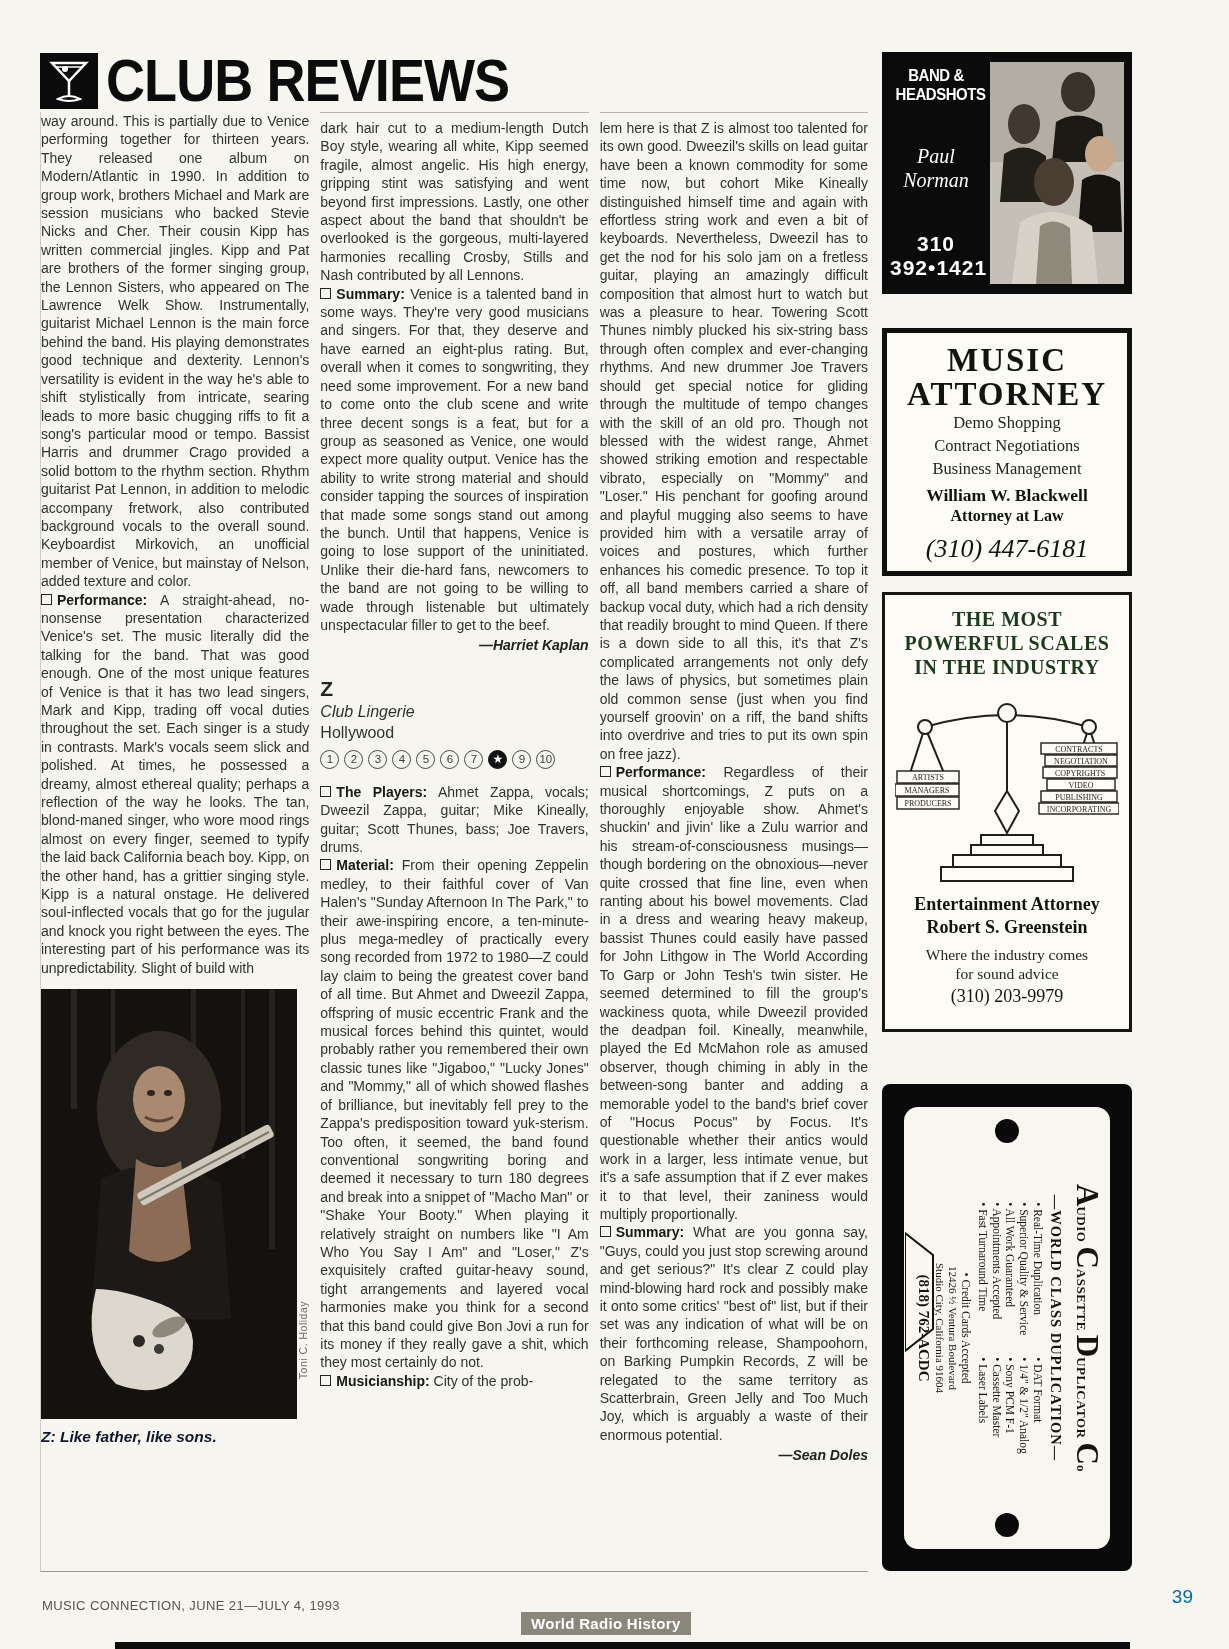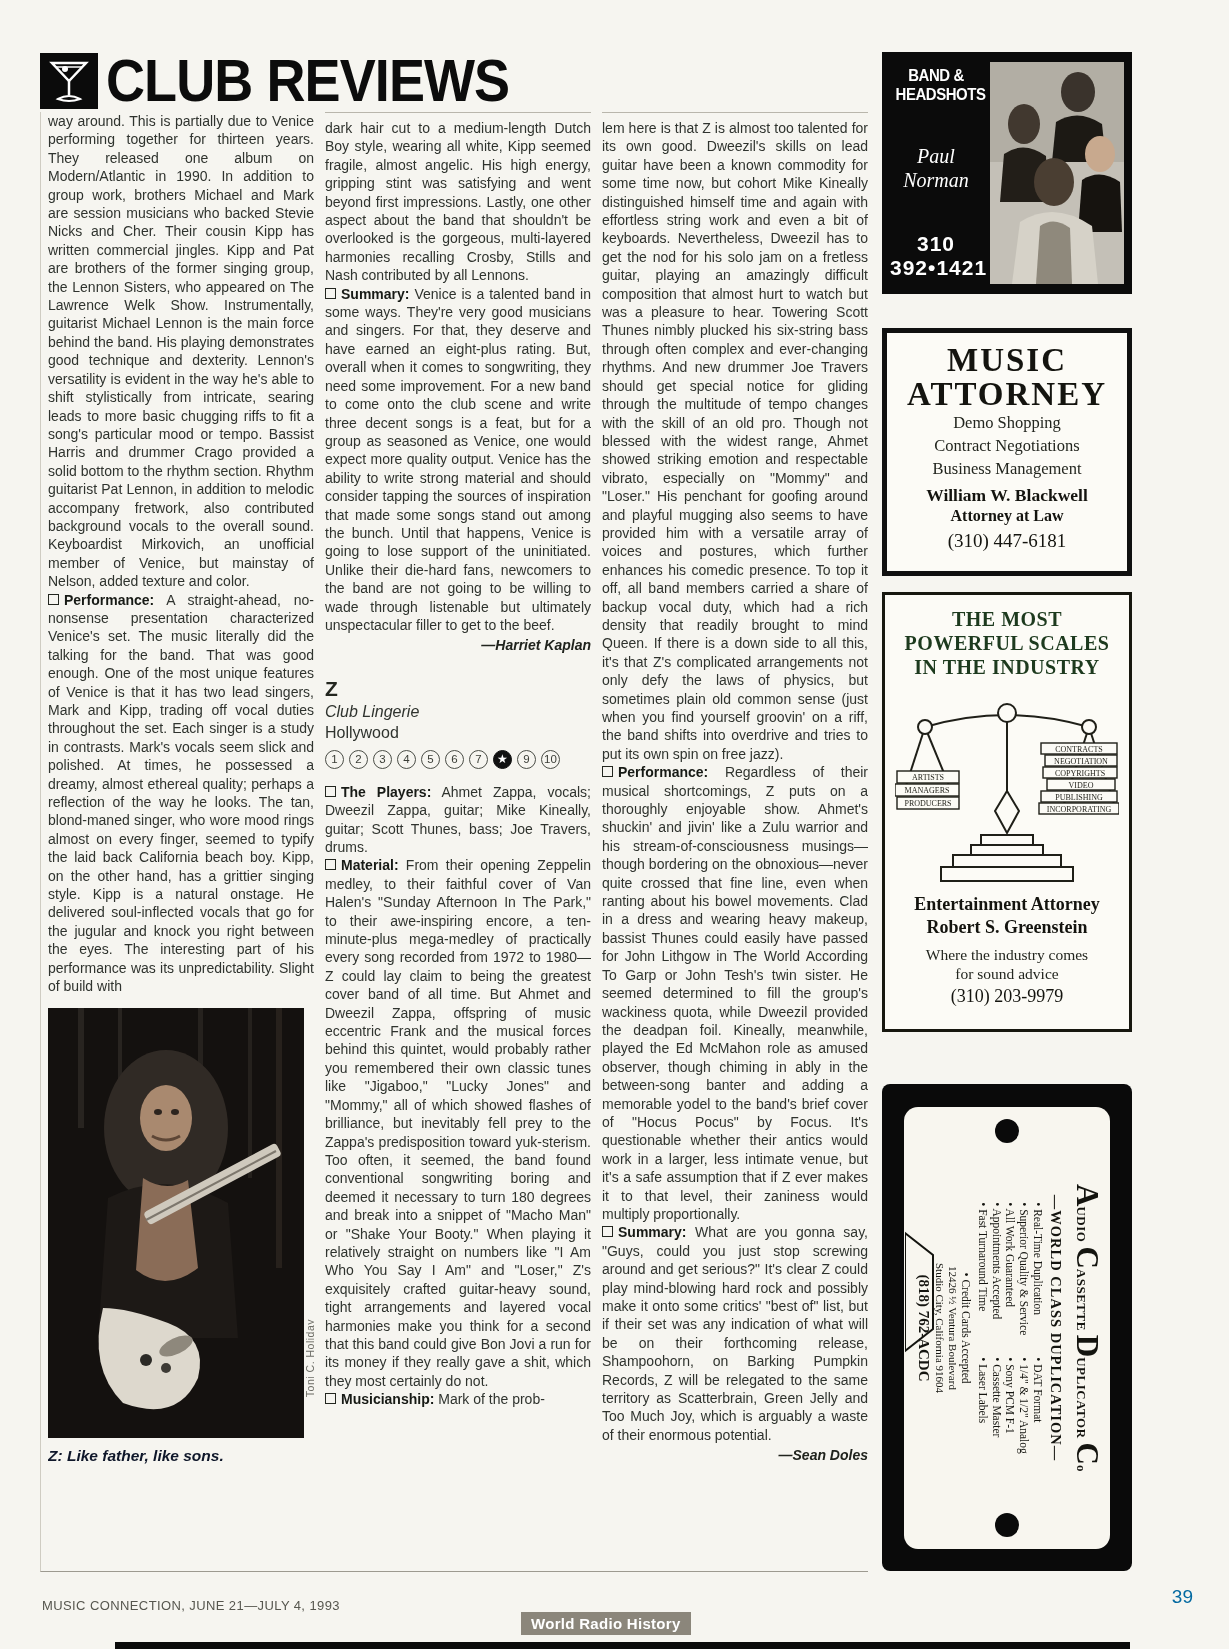--- a/index.html
+++ b/index.html
@@ -5,21 +5,21 @@
   html,body{margin:0;padding:0;}
   body{background:#d8d6cf;font-family:"Liberation Sans", sans-serif;}
   .page{position:relative;width:1229px;height:1649px;background:#f6f5f0;overflow:hidden;margin:0 auto;color:#2f332e;}
   .content{position:absolute;left:40px;top:52px;display:flex;gap:14px;}
   .left-area{width:828px;}
   
   .masthead{display:flex;align-items:center;height:58px;margin-bottom:0;}
   .glass-box{width:58px;height:56px;background:#0b0b0b;display:flex;align-items:center;justify-content:center;flex:none;}
   .section-title{font-size:60px;line-height:56px;font-weight:bold;color:#0c0c0c;margin:0 0 0 8px;letter-spacing:-1px;transform:scaleX(.9);transform-origin:left center;white-space:nowrap;}
   
-  .columns{display:flex;gap:11px;height:1460px;border-left:1px solid #cfccc2;border-bottom:1px solid #9d9a90;padding-left:7px;box-sizing:border-box;overflow:hidden;margin-top:2px;}
+  .columns{display:flex;gap:11px;height:1460px;border-left:1px solid #cfccc2;border-bottom:1px solid #9d9a90;box-sizing:border-box;overflow:hidden;margin-top:2px;}
   .col{flex:1;overflow:hidden;font-size:14px;line-height:18.4px;text-align:justify;}
   .col p{margin:0;}
   .col2,.col3{border-top:1px solid #b9b6ac;padding-top:6px;}
   .col1{display:flex;flex-direction:column;}
   .sq{display:inline-block;width:9px;height:9px;border:1.5px solid #23261f;margin-right:5px;vertical-align:baseline;}
   .lbl{font-weight:bold;color:#171a15;}
   .byline{text-align:right;font-weight:bold;font-style:italic;color:#20231d;margin-top:2px !important;}
   
   .rev-head{margin:22px 0 14px 0;}
   .band-name{font-size:21px;font-weight:bold;color:#23261f;line-height:24px;}
@@ -42,21 +42,21 @@
   .hs-title{font-weight:bold;font-size:17px;line-height:19px;transform:scaleX(.88);letter-spacing:-.5px;}
   .hs-name{font-family:"Liberation Serif", serif;font-style:italic;font-size:20px;line-height:24px;}
   .hs-phone{font-weight:bold;font-size:21px;line-height:24px;letter-spacing:1px;}
   .hs-photo{flex:1;background:#b9b5ac;overflow:hidden;}
   
   .ad-attorney{height:248px;border:5px solid #101010;background:#fcfbf6;text-align:center;font-family:"Liberation Serif", serif;padding:10px 4px;margin-bottom:16px;color:#14140f;}
   .at-title{font-size:33px;font-weight:bold;line-height:34px;letter-spacing:2px;}
   .at-service{font-size:16.5px;line-height:23px;color:#23261f;}
   .at-name{font-weight:bold;font-size:17.5px;line-height:21px;margin-top:5px;}
   .at-role{font-weight:bold;font-size:16px;line-height:20px;}
-  .at-phone{font-size:19px;line-height:26px;margin-top:2px;}
+  .at-phone{font-size:26px;line-height:26px;margin-top:10px;font-style:italic;}
   
   .ad-scales{height:440px;border:3px solid #17170f;background:#fcfbf6;text-align:center;font-family:"Liberation Serif", serif;padding:12px 6px;margin-bottom:52px;color:#14140f;}
   .sc-title{font-size:20px;font-weight:bold;line-height:24px;letter-spacing:.5px;color:#1d3a1e;}
   .sc-role{font-weight:bold;font-size:18px;line-height:23px;}
   .sc-name{font-weight:bold;font-size:18px;line-height:23px;}
   .sc-tag{font-size:15.5px;line-height:19px;color:#23261f;}
   .sc-tag1{margin-top:6px;}
   .sc-phone{font-size:18px;line-height:20px;margin-top:3px;}
   
   .ad-acdc{height:487px;background:#0a0a0a;border-radius:8px;position:relative;overflow:hidden;}
@@ -150,21 +150,21 @@
               <span class="rnum">6</span>
               <span class="rnum">7</span>
               <span class="rnum rstar">★</span>
               <span class="rnum">9</span>
               <span class="rnum">10</span>
             </div>
           </div>
 
           <p><span class="sq"></span><span class="lbl">The Players:</span> <span>Ahmet Zappa, vocals; Dweezil Zappa, guitar; Mike Kineally, guitar; Scott Thunes, bass; Joe Travers, drums.</span></p>
           <p><span class="sq"></span><span class="lbl">Material:</span> <span>From their opening Zeppelin medley, to their faithful cover of Van Halen's "Sunday Afternoon In The Park," to their awe-inspiring encore, a ten-minute-plus mega-medley of practically every song recorded from 1972 to 1980—Z could lay claim to being the greatest cover band of all time. But Ahmet and Dweezil Zappa, offspring of music eccentric Frank and the musical forces behind this quintet, would probably rather you remembered their own classic tunes like "Jigaboo," "Lucky Jones" and "Mommy," all of which showed flashes of brilliance, but inevitably fell prey to the Zappa's predisposition toward yuk-sterism. Too often, it seemed, the band found conventional songwriting boring and deemed it necessary to turn 180 degrees and break into a snippet of "Macho Man" or "Shake Your Booty." When playing it relatively straight on numbers like "I Am Who You Say I Am" and "Loser," Z's exquisitely crafted guitar-heavy sound, tight arrangements and layered vocal harmonies make you think for a second that this band could give Bon Jovi a run for its money if they really gave a shit, which they most certainly do not.</span></p>
-          <p><span class="sq"></span><span class="lbl">Musicianship:</span> <span>Mark of the prob-</span></p>
+          <p><span class="sq"></span><span class="lbl">Musicianship:</span> <span>City of the prob-</span></p>
         </div>
 
         <div class="col col3">
           <p>lem here is that Z is almost too talented for its own good. Dweezil's skills on lead guitar have been a known commodity for some time now, but cohort Mike Kineally distinguished himself time and again with effortless string work and even a bit of keyboards. Nevertheless, Dweezil has to get the nod for his solo jam on a fretless guitar, playing an amazingly difficult composition that almost hurt to watch but was a pleasure to hear. Towering Scott Thunes nimbly plucked his six-string bass through often complex and ever-changing rhythms. And new drummer Joe Travers should get special notice for gliding through the multitude of tempo changes with the skill of an old pro. Though not blessed with the widest range, Ahmet showed striking emotion and respectable vibrato, especially on "Mommy" and "Loser." His penchant for goofing around and playful mugging also seems to have provided him with a versatile array of voices and postures, which further enhances his comedic presence. To top it off, all band members carried a share of backup vocal duty, which had a rich density that readily brought to mind Queen. If there is a down side to all this, it's that Z's complicated arrangements not only defy the laws of physics, but sometimes plain old common sense (just when you find yourself groovin' on a riff, the band shifts into overdrive and tries to put its own spin on free jazz).</p>
           <p><span class="sq"></span><span class="lbl">Performance:</span> <span>Regardless of their musical shortcomings, Z puts on a thoroughly enjoyable show. Ahmet's shuckin' and jivin' like a Zulu warrior and his stream-of-consciousness musings—though bordering on the obnoxious—never quite crossed that fine line, even when ranting about his bowel movements. Clad in a dress and wearing heavy makeup, bassist Thunes could easily have passed for John Lithgow in The World According To Garp or John Tesh's twin sister. He seemed determined to fill the group's wackiness quota, while Dweezil provided the deadpan foil. Kineally, meanwhile, played the Ed McMahon role as amused observer, though chiming in ably in the between-song banter and adding a memorable yodel to the band's brief cover of "Hocus Pocus" by Focus. It's questionable whether their antics would work in a larger, less intimate venue, but it's a safe assumption that if Z ever makes it to that level, their zaniness would multiply proportionally.</span></p>
           <p><span class="sq"></span><span class="lbl">Summary:</span> <span>What are you gonna say, "Guys, could you just stop screwing around and get serious?" It's clear Z could play mind-blowing hard rock and possibly make it onto some critics' "best of" list, but if their set was any indication of what will be on their forthcoming release, Shampoohorn, on Barking Pumpkin Records, Z will be relegated to the same territory as Scatterbrain, Green Jelly and Too Much Joy, which is arguably a waste of their enormous potential.</span></p>
           <p class="byline">—Sean Doles</p>
         </div>
       </div>
     </div>

